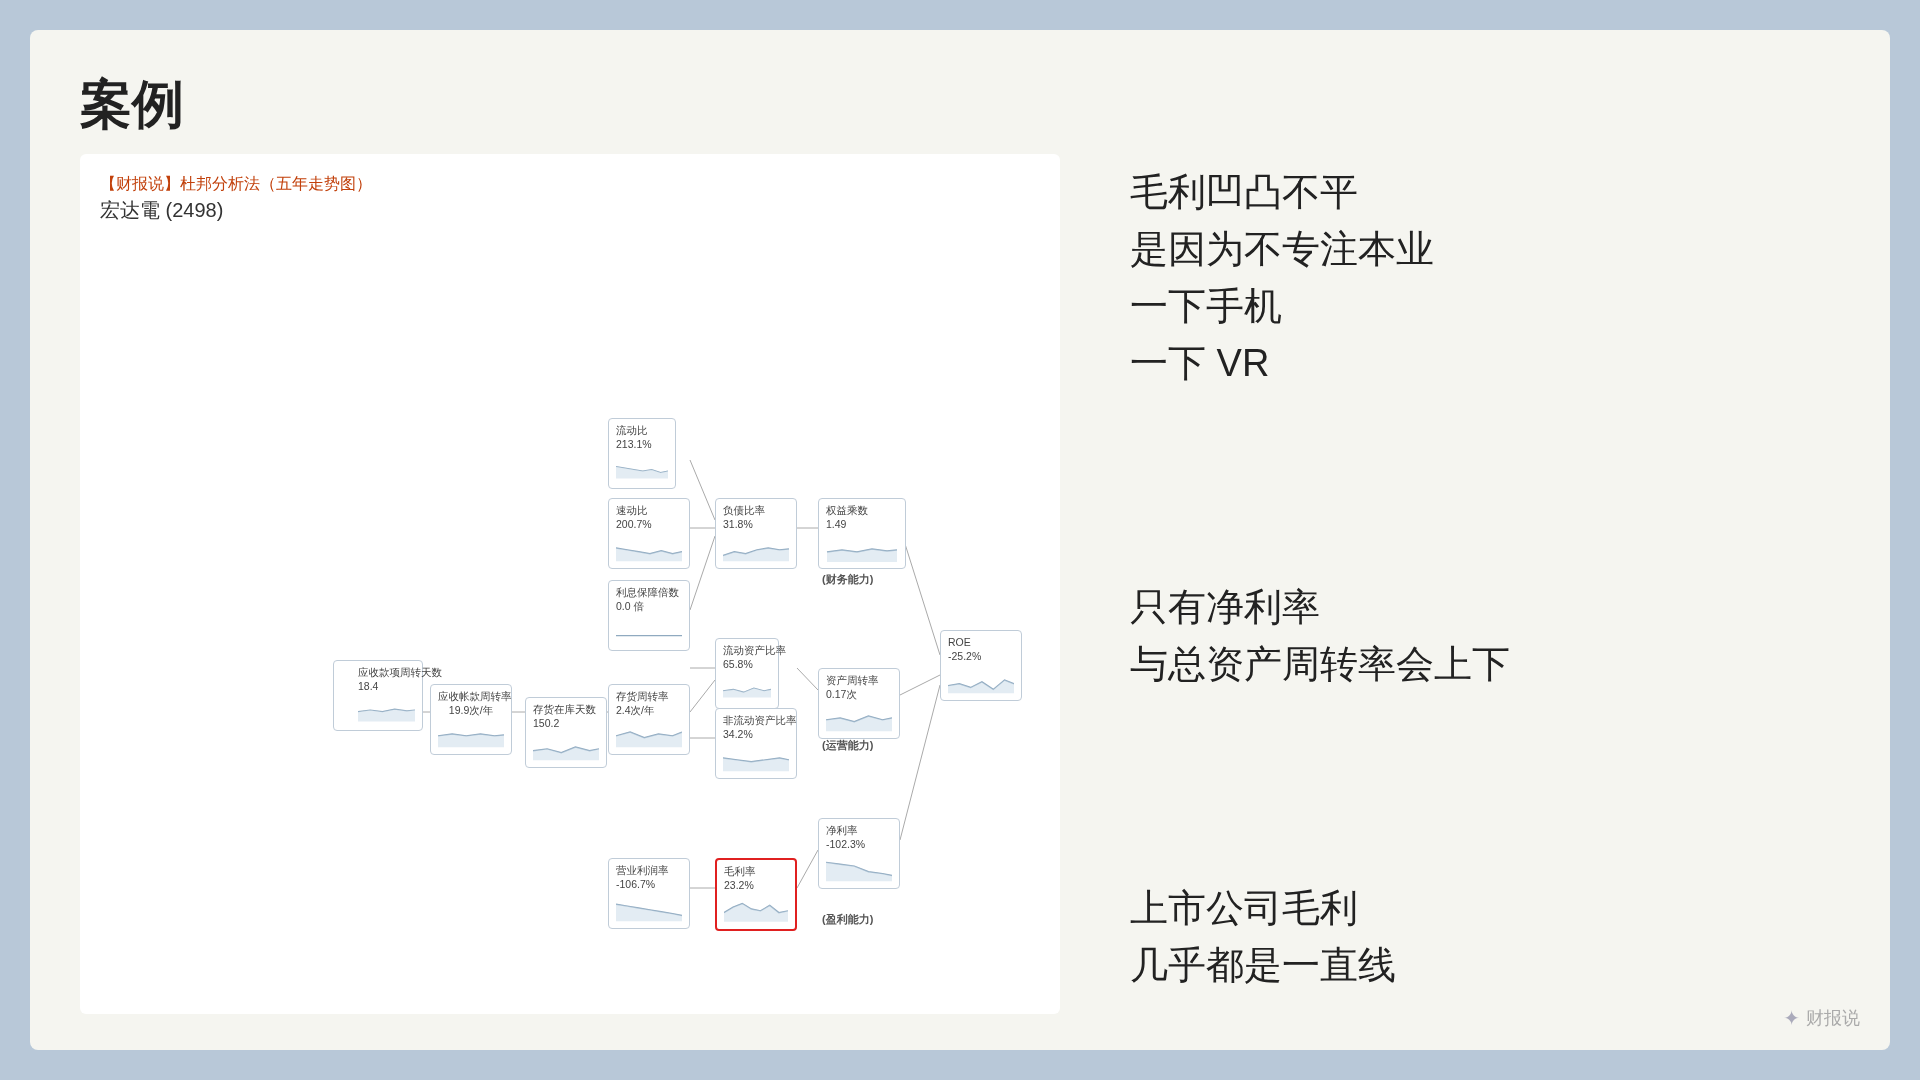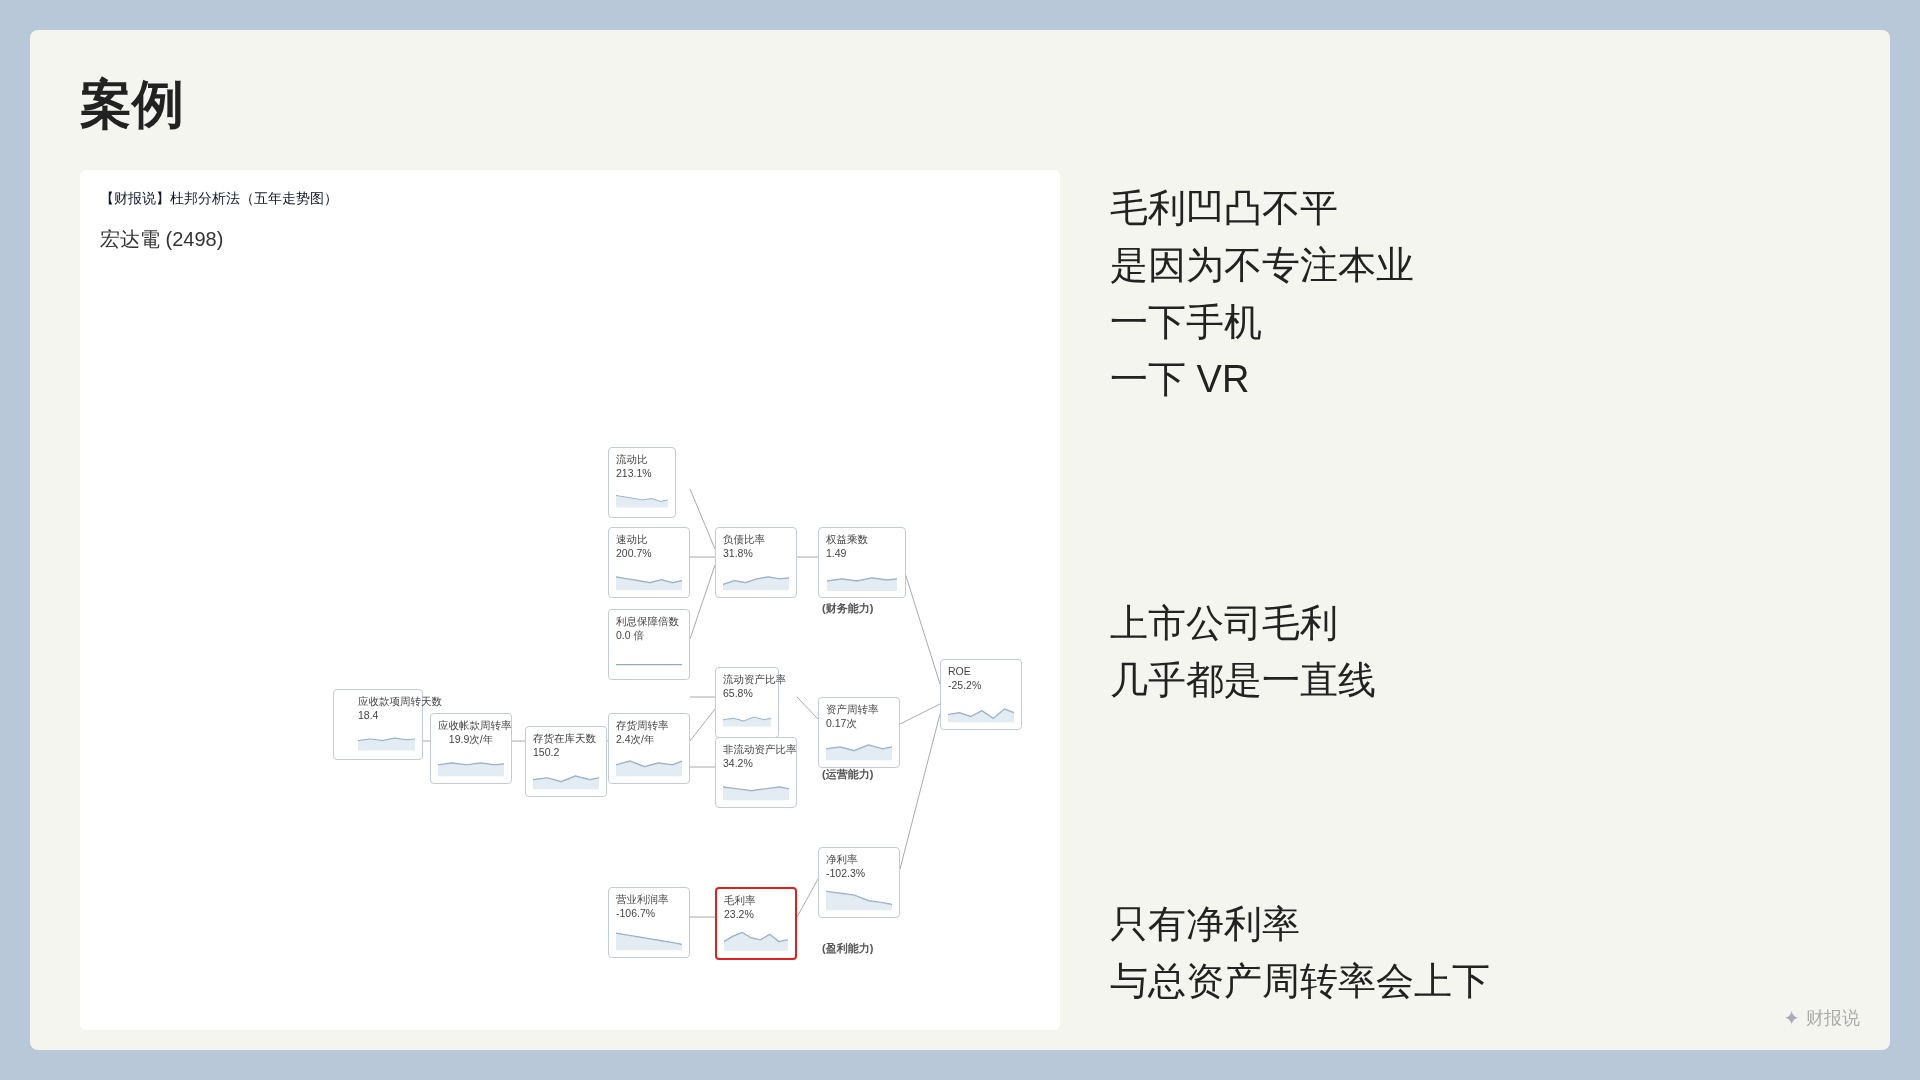--- a/index.html
+++ b/index.html
@@ -17,39 +17,39 @@
       right: 30px;
       bottom: 30px;
       background: #f5f5f0;
       border-radius: 8px;
       padding: 40px 50px;
     }
     .page-title {
       font-size: 52px;
       font-weight: bold;
       color: #222;
-      margin-bottom: 30px;
+      margin-bottom: 14px;
     }
     .content-area {
       display: flex;
       flex-direction: row;
       height: calc(100% - 80px);
     }
     
     .diagram-area {
       flex: 0 0 980px;
       position: relative;
       background: #fff;
       border-radius: 6px;
       padding: 20px;
     }
     .diagram-title {
-      font-size: 14px;
-      color: #0f172a;
-      margin-bottom: 18px;
+      font-size: 16px;
+      color: #c2410c;
+      margin-bottom: 2px;
     }
     .diagram-subtitle {
       font-size: 20px;
       color: #333;
       margin-bottom: 16px;
     }
     
     .tree-container {
       position: relative;
       width: 100%;
@@ -96,21 +96,21 @@
     .connector-svg {
       position: absolute;
       top: 0; left: 0;
       width: 100%;
       height: 100%;
       pointer-events: none;
     }
     
     .commentary-area {
       flex: 1;
-      padding: 10px 30px 10px 50px;
+      padding: 10px 30px 10px 70px;
       display: flex;
       flex-direction: column;
       justify-content: space-between;
     }
     .commentary-block {
       margin-bottom: 10px;
     }
     .commentary-text {
       font-size: 38px;
       color: #222;
@@ -324,24 +324,24 @@
         </div>
 
       </div>
     </div>
 
     <div class="commentary-area">
       <div class="commentary-block">
         <div class="commentary-text">毛利凹凸不平<br>是因为不专注本业<br>一下手机<br>一下 VR</div>
       </div>
       <div class="commentary-block">
-        <div class="commentary-text">上市公司毛利<br>几乎都是一直线</div>
+        <div class="commentary-text">只有净利率<br>与总资产周转率会上下</div>
       </div>
       <div class="commentary-block">
-        <div class="commentary-text">只有净利率<br>与总资产周转率会上下</div>
+        <div class="commentary-text">上市公司毛利<br>几乎都是一直线</div>
       </div>
     </div>
 
   </div>
 
   <div class="watermark">
     <span class="watermark-icon">✦</span>
     <span>财报说</span>
   </div>
 

